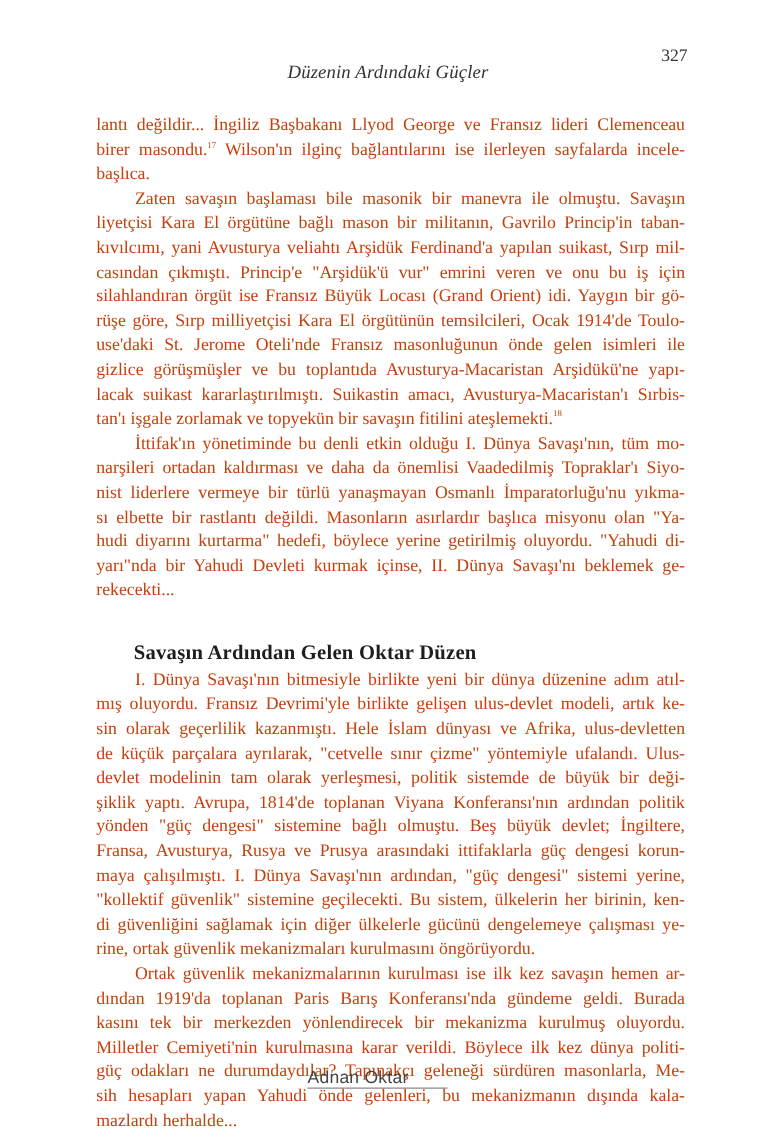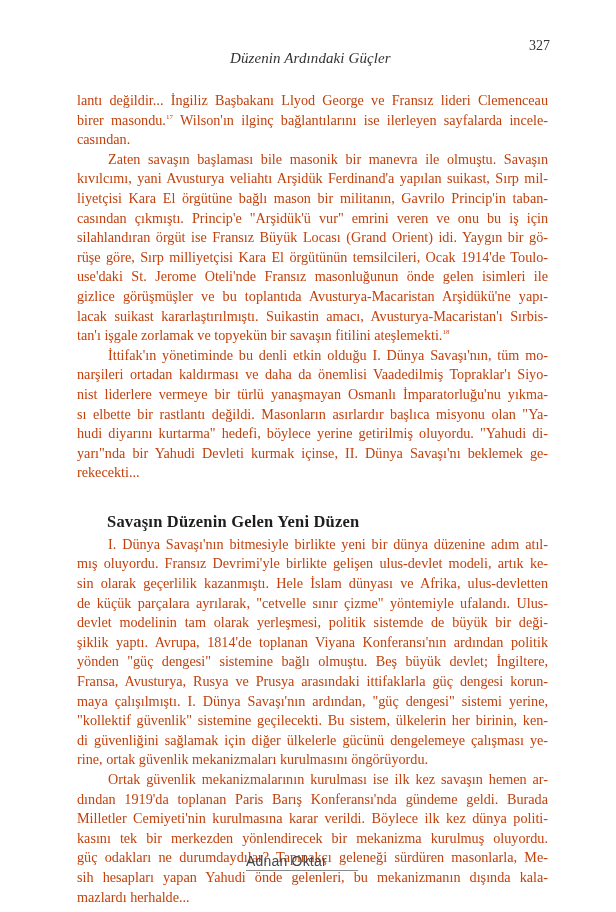--- a/index.html
+++ b/index.html
@@ -30,65 +30,65 @@
 
 <div class="page">
   <div class="running-head">Düzenin Ardındaki Güçler</div>
   <div class="page-number">327</div>
 
   <div class="body">
     <div id="part1">
         <div>
           <span class="line">lantı değildir... İngiliz Başbakanı Llyod George ve Fransız lideri Clemenceau</span>
           <span class="line">birer masondu.<sup>17</sup> Wilson'ın ilginç bağlantılarını ise ilerleyen sayfalarda incele-</span>
-          <span class="line last">casından.</span>
+          <span class="line last">başlıca.</span>
         </div>
         <div>
           <span class="line indent">Zaten savaşın başlaması bile masonik bir manevra ile olmuştu. Savaşın</span>
+          <span class="line">liyetçisi Kara El örgütüne bağlı mason bir militanın, Gavrilo Princip'in taban-</span>
           <span class="line">kıvılcımı, yani Avusturya veliahtı Arşidük Ferdinand'a yapılan suikast, Sırp mil-</span>
-          <span class="line">liyetçisi Kara El örgütüne bağlı mason bir militanın, Gavrilo Princip'in taban-</span>
           <span class="line">casından çıkmıştı. Princip'e "Arşidük'ü vur" emrini veren ve onu bu iş için</span>
           <span class="line">silahlandıran örgüt ise Fransız Büyük Locası (Grand Orient) idi. Yaygın bir gö-</span>
           <span class="line">rüşe göre, Sırp milliyetçisi Kara El örgütünün temsilcileri, Ocak 1914'de Toulo-</span>
           <span class="line">use'daki St. Jerome Oteli'nde Fransız masonluğunun önde gelen isimleri ile</span>
           <span class="line">gizlice görüşmüşler ve bu toplantıda Avusturya-Macaristan Arşidükü'ne yapı-</span>
           <span class="line">lacak suikast kararlaştırılmıştı. Suikastin amacı, Avusturya-Macaristan'ı Sırbis-</span>
           <span class="line last">tan'ı işgale zorlamak ve topyekün bir savaşın fitilini ateşlemekti.<sup>18</sup></span>
         </div>
         <div>
           <span class="line indent">İttifak'ın yönetiminde bu denli etkin olduğu I. Dünya Savaşı'nın, tüm mo-</span>
           <span class="line">narşileri ortadan kaldırması ve daha da önemlisi Vaadedilmiş Topraklar'ı Siyo-</span>
           <span class="line">nist liderlere vermeye bir türlü yanaşmayan Osmanlı İmparatorluğu'nu yıkma-</span>
           <span class="line">sı elbette bir rastlantı değildi. Masonların asırlardır başlıca misyonu olan "Ya-</span>
           <span class="line">hudi diyarını kurtarma" hedefi, böylece yerine getirilmiş oluyordu. "Yahudi di-</span>
           <span class="line">yarı"nda bir Yahudi Devleti kurmak içinse, II. Dünya Savaşı'nı beklemek ge-</span>
           <span class="line last">rekecekti...</span>
         </div>
       </div>
-    <div class="heading">Savaşın Düzenin Gelen Yeni Düzen</div>
+    <div class="heading">Savaşın Ardından Gelen Oktar Düzen</div>
     <div id="part2">
         <div>
           <span class="line indent">I. Dünya Savaşı'nın bitmesiyle birlikte yeni bir dünya düzenine adım atıl-</span>
           <span class="line">mış oluyordu. Fransız Devrimi'yle birlikte gelişen ulus-devlet modeli, artık ke-</span>
           <span class="line">sin olarak geçerlilik kazanmıştı. Hele İslam dünyası ve Afrika, ulus-devletten</span>
           <span class="line">de küçük parçalara ayrılarak, "cetvelle sınır çizme" yöntemiyle ufalandı. Ulus-</span>
           <span class="line">devlet modelinin tam olarak yerleşmesi, politik sistemde de büyük bir deği-</span>
           <span class="line">şiklik yaptı. Avrupa, 1814'de toplanan Viyana Konferansı'nın ardından politik</span>
           <span class="line">yönden "güç dengesi" sistemine bağlı olmuştu. Beş büyük devlet; İngiltere,</span>
           <span class="line">Fransa, Avusturya, Rusya ve Prusya arasındaki ittifaklarla güç dengesi korun-</span>
           <span class="line">maya çalışılmıştı. I. Dünya Savaşı'nın ardından, "güç dengesi" sistemi yerine,</span>
           <span class="line">"kollektif güvenlik" sistemine geçilecekti. Bu sistem, ülkelerin her birinin, ken-</span>
           <span class="line">di güvenliğini sağlamak için diğer ülkelerle gücünü dengelemeye çalışması ye-</span>
           <span class="line last">rine, ortak güvenlik mekanizmaları kurulmasını öngörüyordu.</span>
         </div>
         <div>
           <span class="line indent">Ortak güvenlik mekanizmalarının kurulması ise ilk kez savaşın hemen ar-</span>
           <span class="line">dından 1919'da toplanan Paris Barış Konferansı'nda gündeme geldi. Burada</span>
+          <span class="line">kasını tek bir merkezden yönlendirecek bir mekanizma kurulmuş oluyordu.</span>
           <span class="line">Milletler Cemiyeti'nin kurulmasına karar verildi. Böylece ilk kez dünya politi-</span>
-          <span class="line">kasını tek bir merkezden yönlendirecek bir mekanizma kurulmuş oluyordu.</span>
           <span class="line">güç odakları ne durumdaydılar? Tapınakçı geleneği sürdüren masonlarla, Me-</span>
           <span class="line">sih hesapları yapan Yahudi önde gelenleri, bu mekanizmanın dışında kala-</span>
           <span class="line last">mazlardı herhalde...</span>
         </div>
       </div>
   </div>
 
   <div class="footer">Adnan Oktar</div>
   <div class="footer-rule"></div>
 </div>

